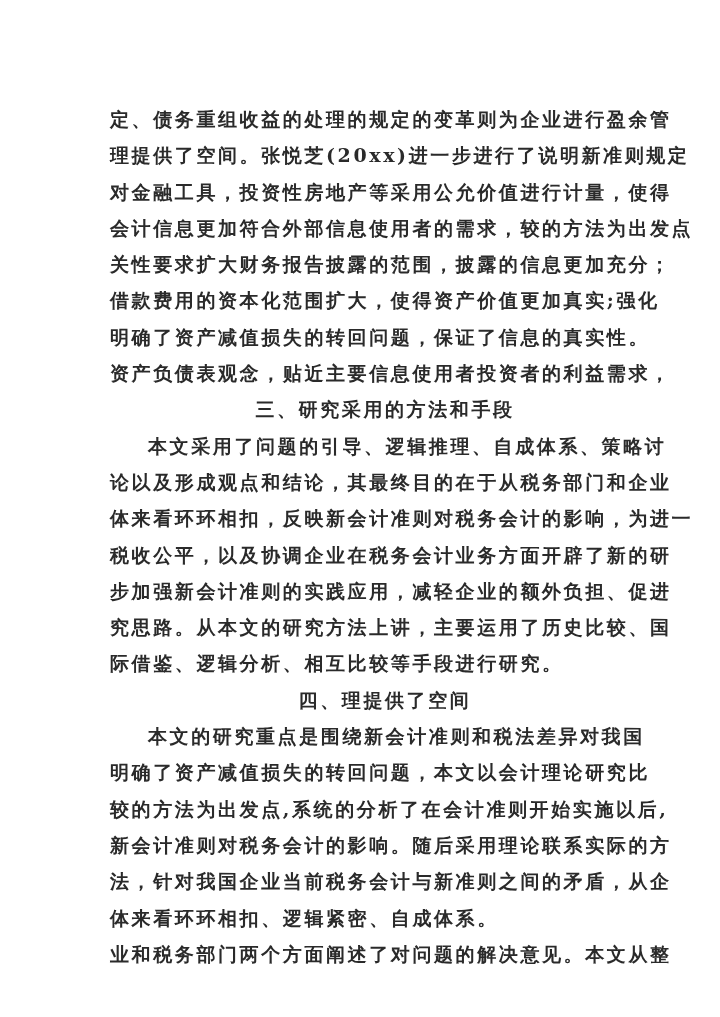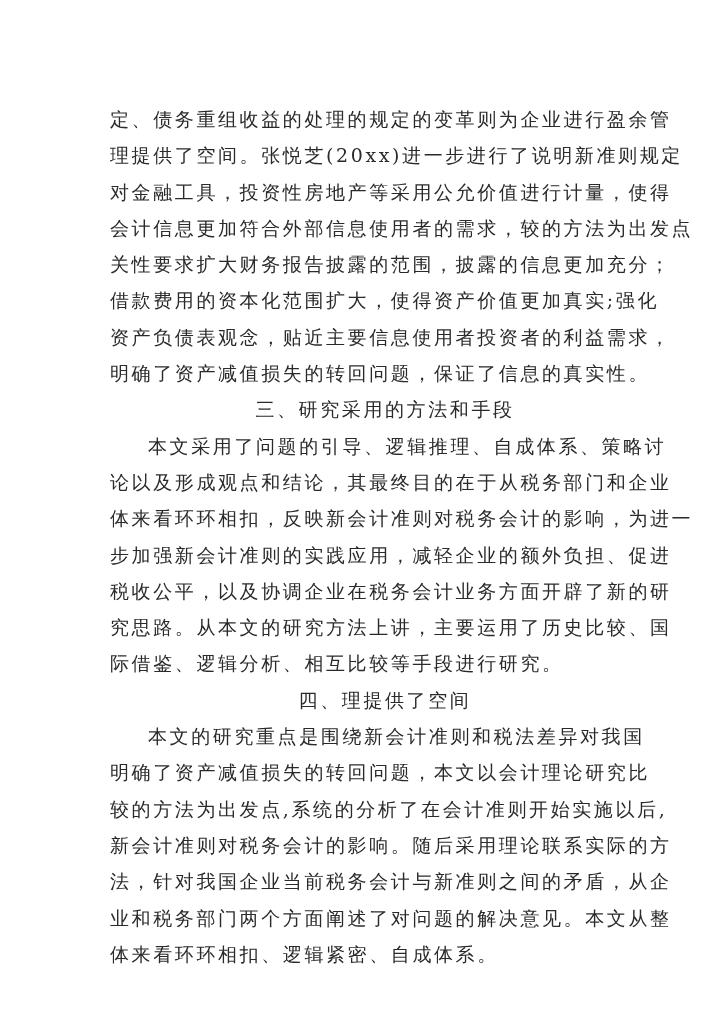--- a/index.html
+++ b/index.html
@@ -13,20 +13,21 @@
       position: relative;
       overflow: hidden;
       font-family: "DejaVu Serif", "Liberation Serif", serif;
       color: #2a2a2a;
     }
     .page {
       position: absolute;
       left: 110px;
       top: 101px;
       width: 512px;
+      font-weight: bold;
     }
     .line {
       height: 36.3px;
       line-height: 36.3px;
       font-size: 19px;
       white-space: nowrap;
       letter-spacing: 2.6px;
       overflow: visible;
     }
     .indent {
@@ -39,40 +40,40 @@
 
 <div class="page">
 
   <div>
     <div class="line">定、债务重组收益的处理的规定的变革则为企业进行盈余管</div>
     <div class="line">理提供了空间。张悦芝(20xx)进一步进行了说明新准则规定</div>
     <div class="line">对金融工具，投资性房地产等采用公允价值进行计量，使得</div>
     <div class="line">会计信息更加符合外部信息使用者的需求，较的方法为出发点</div>
     <div class="line">关性要求扩大财务报告披露的范围，披露的信息更加充分；</div>
     <div class="line">借款费用的资本化范围扩大，使得资产价值更加真实;强化</div>
+    <div class="line">明确了资产减值损失的转回问题，保证了信息的真实性。</div>
     <div class="line">资产负债表观念，贴近主要信息使用者投资者的利益需求，</div>
-    <div class="line">明确了资产减值损失的转回问题，保证了信息的真实性。</div>
   </div>
 
   <div class="line indent">三、研究采用的方法和手段</div>
 
   <div>
     <div class="line indent">本文采用了问题的引导、逻辑推理、自成体系、策略讨</div>
     <div class="line">论以及形成观点和结论，其最终目的在于从税务部门和企业</div>
     <div class="line">体来看环环相扣，反映新会计准则对税务会计的影响，为进一</div>
+    <div class="line">税收公平，以及协调企业在税务会计业务方面开辟了新的研</div>
     <div class="line">步加强新会计准则的实践应用，减轻企业的额外负担、促进</div>
-    <div class="line">税收公平，以及协调企业在税务会计业务方面开辟了新的研</div>
     <div class="line">究思路。从本文的研究方法上讲，主要运用了历史比较、国</div>
     <div class="line">际借鉴、逻辑分析、相互比较等手段进行研究。</div>
   </div>
 
   <div class="line indent">四、理提供了空间</div>
 
   <div>
     <div class="line indent">本文的研究重点是围绕新会计准则和税法差异对我国</div>
     <div class="line">明确了资产减值损失的转回问题，本文以会计理论研究比</div>
     <div class="line">较的方法为出发点,系统的分析了在会计准则开始实施以后,</div>
     <div class="line">新会计准则对税务会计的影响。随后采用理论联系实际的方</div>
     <div class="line">法，针对我国企业当前税务会计与新准则之间的矛盾，从企</div>
+    <div class="line">体来看环环相扣、逻辑紧密、自成体系。</div>
     <div class="line">业和税务部门两个方面阐述了对问题的解决意见。本文从整</div>
-    <div class="line">体来看环环相扣、逻辑紧密、自成体系。</div>
   </div>
 </div>
 
 </body></html>

